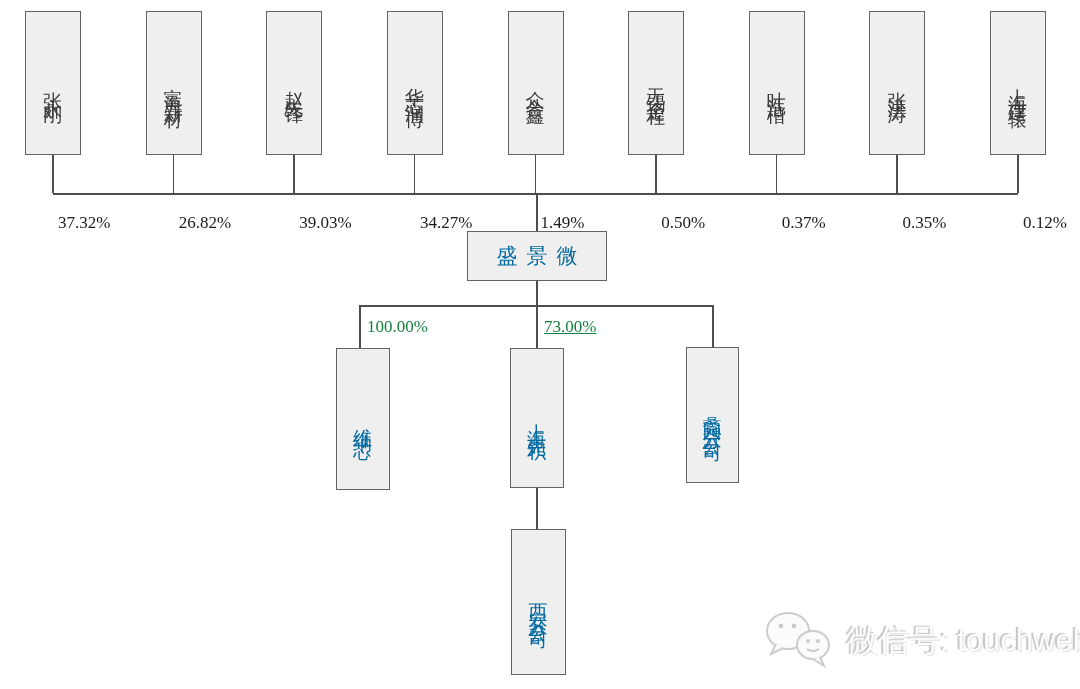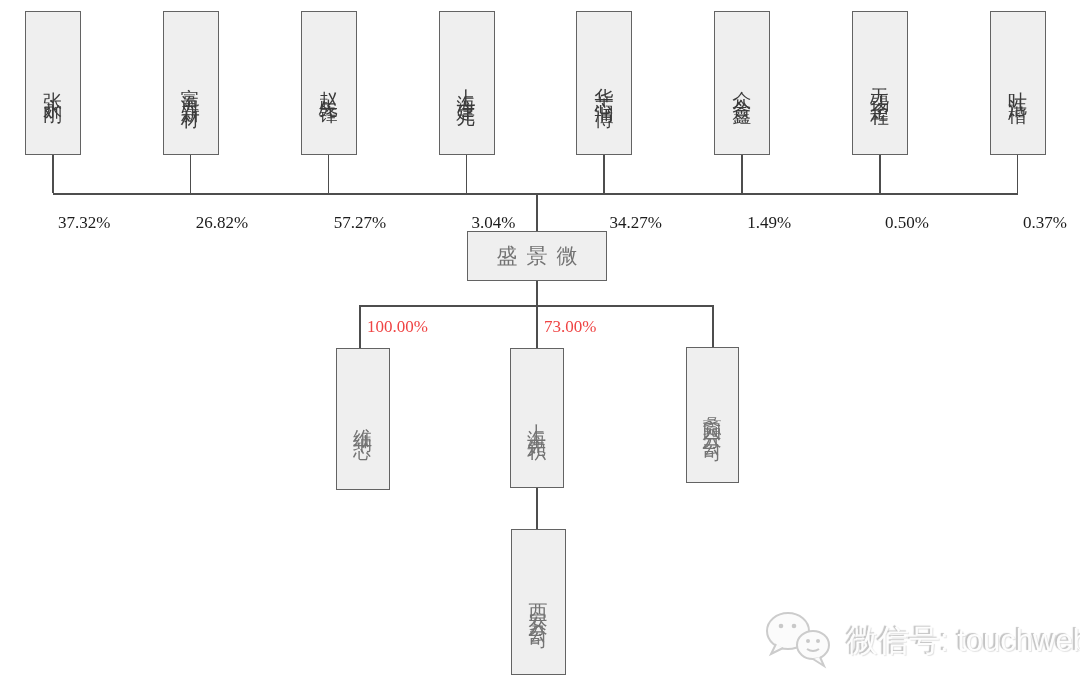--- a/index.html
+++ b/index.html
@@ -7,21 +7,21 @@
   #canvas {
     position:relative; width:1080px; height:689px;
     background:#ffffff; overflow:hidden;
     font-family:"Liberation Serif", serif;
   }
   .box {
     position:absolute;
     background:#efefef;
     border:1.5px solid #636363;
     display:flex; align-items:center; justify-content:center;
-    color:#737373;
+    color:#0369a1;
   }
   .vtext {
     writing-mode:vertical-rl;
     text-orientation:upright;
     font-size:19px;
     letter-spacing:7px;
     line-height:1;
     padding-top:7px;
   }
   .hline { position:absolute; height:1.5px; background:#4d4d4d; }
@@ -41,21 +41,21 @@
   }
   .sh-drop {
     position:absolute; top:144px; left:calc(50% - 1px);
     width:1.5px; height:38px; background:#4d4d4d;
   }
   .pct {
     position:absolute; top:163px; left:calc(50% + 5px);
     font-size:17px; color:#1c1c1c; white-space:nowrap;margin-top:39px;
   }
   .pct-sub {
-    position:absolute; font-size:17px; color:#ef4444; white-space:nowrap;
+    position:absolute; font-size:17px; color:#15803d; white-space:nowrap;
   }
   #root-box { left:467px; top:231px; width:140px; height:50px; font-size:21px; letter-spacing:9px; padding-left:9px; }
 
   
   #watermark {
     position:absolute; left:763px; top:606px; width:300px; height:70px;
     display:flex; align-items:center; gap:10px;
   }
   #watermark-text {
     font-family:"Liberation Sans", sans-serif;
@@ -82,28 +82,21 @@
           <span class="vtext">富海新材</span>
         </div>
       <div class="sh-drop"></div>
       <span class="pct">26.82%</span>
     </div>
     <div class="sh-col">
       <div class="sh-box">
           <span class="vtext">赵先锋</span>
         </div>
       <div class="sh-drop"></div>
-      <span class="pct">57.27%</span>
-    </div>
-    <div class="sh-col">
-      <div class="sh-box">
-          <span class="vtext">上海建元</span>
-        </div>
-      <div class="sh-drop"></div>
-      <span class="pct">3.04%</span>
+      <span class="pct">39.03%</span>
     </div>
     <div class="sh-col">
       <div class="sh-box">
           <span class="vtext">华芯润博</span>
         </div>
       <div class="sh-drop"></div>
       <span class="pct">34.27%</span>
     </div>
     <div class="sh-col">
       <div class="sh-box">
@@ -119,39 +112,53 @@
       <div class="sh-drop"></div>
       <span class="pct">0.50%</span>
     </div>
     <div class="sh-col">
       <div class="sh-box">
           <span class="vtext">叶浩楷</span>
         </div>
       <div class="sh-drop"></div>
       <span class="pct">0.37%</span>
     </div>
+    <div class="sh-col">
+      <div class="sh-box">
+          <span class="vtext">张洪涛</span>
+        </div>
+      <div class="sh-drop"></div>
+      <span class="pct">0.35%</span>
+    </div>
+    <div class="sh-col">
+      <div class="sh-box">
+          <span class="vtext">上海建辕</span>
+        </div>
+      <div class="sh-drop"></div>
+      <span class="pct">0.12%</span>
+    </div>
   </div>
 
   <div class="hline" style="left:53px; top:193px; width:965px;"></div>
 
   <div class="vline" style="left:536px; top:193px; height:38px;"></div>
 
   <div class="box" id="root-box">
     <span>盛景微</span>
   </div>
 
   <div class="vline" style="left:536px; top:281px; height:24px;"></div>
   <div class="hline" style="left:359px; top:305px; width:355px;"></div>
 
   <div class="vline" style="left:359px; top:305px; height:43px;"></div>
   <div class="vline" style="left:536px; top:305px; height:43px;"></div>
   <div class="vline" style="left:712px; top:305px; height:42px;"></div>
 
   <span class="pct-sub" style="left:367px; top:317px;">100.00%</span>
-  <span class="pct-sub" style="left:544px; top:317px;">73.00%</span>
+  <span class="pct-sub" style="left:544px; top:317px;text-decoration:underline;">73.00%</span>
 
   <div class="box" style="left:336px; top:348px; width:54px; height:142px;">
     <span class="vtext">维纳芯</span>
   </div>
   <div class="box" style="left:510px; top:348px; width:54px; height:140px;">
     <span class="vtext">上海先积</span>
   </div>
   <div class="box" style="left:686px; top:347px; width:53px; height:136px;">
     <span class="vtext">蠡园分公司</span>
   </div>

